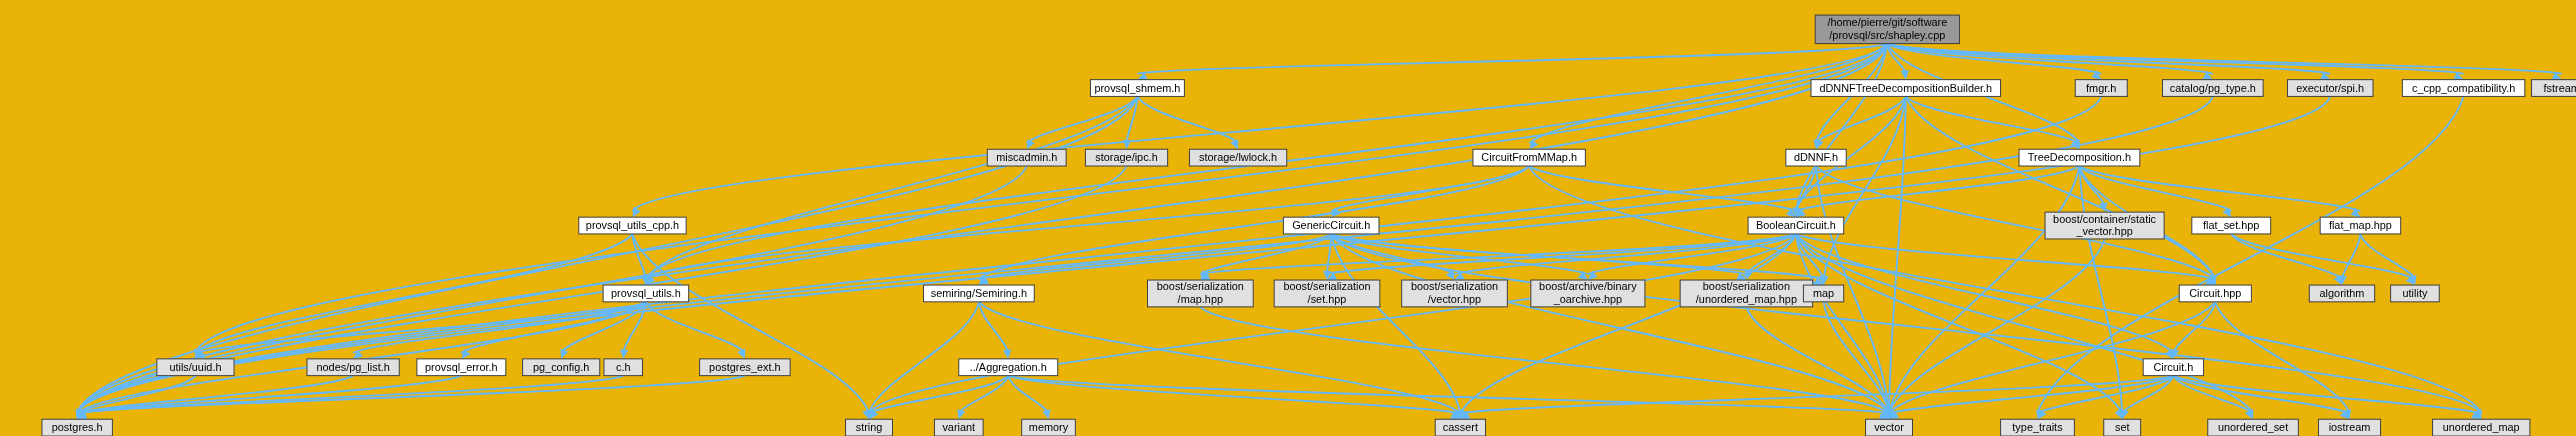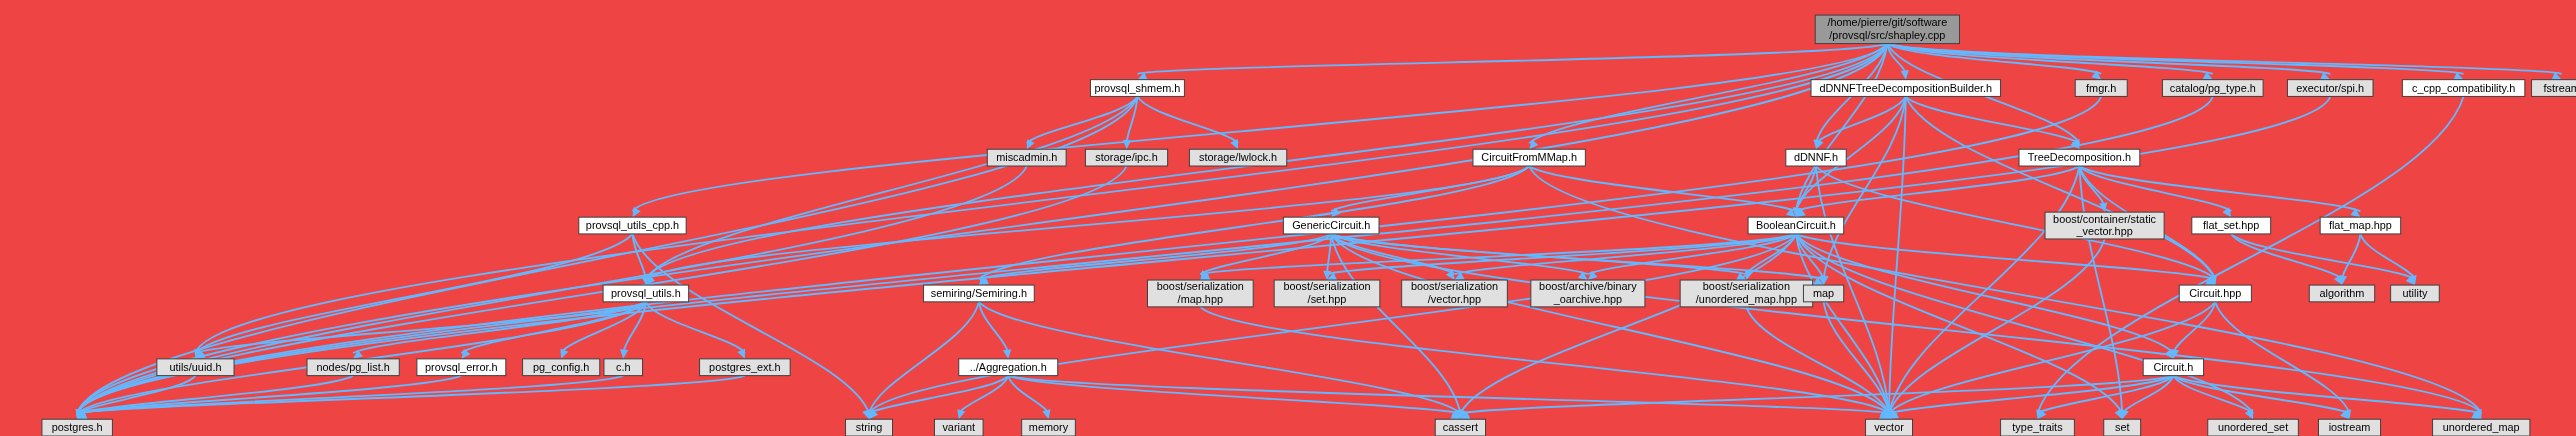--- a/index.html
+++ b/index.html
@@ -7,21 +7,21 @@
     padding: 0;
     background: #ffffff;
   }
   body {
     font-family: "Liberation Sans", sans-serif;
   }
   #graph-wrap {
     position: relative;
     width: 2576px;
     height: 436px;
-    background: #ef4444;
+    background: #eab308;
     overflow: hidden;
   }
   svg.graph-canvas {
     position: absolute;
     left: 0;
     top: 0;
     width: 2576px;
     height: 436px;
   }
   .edge {

